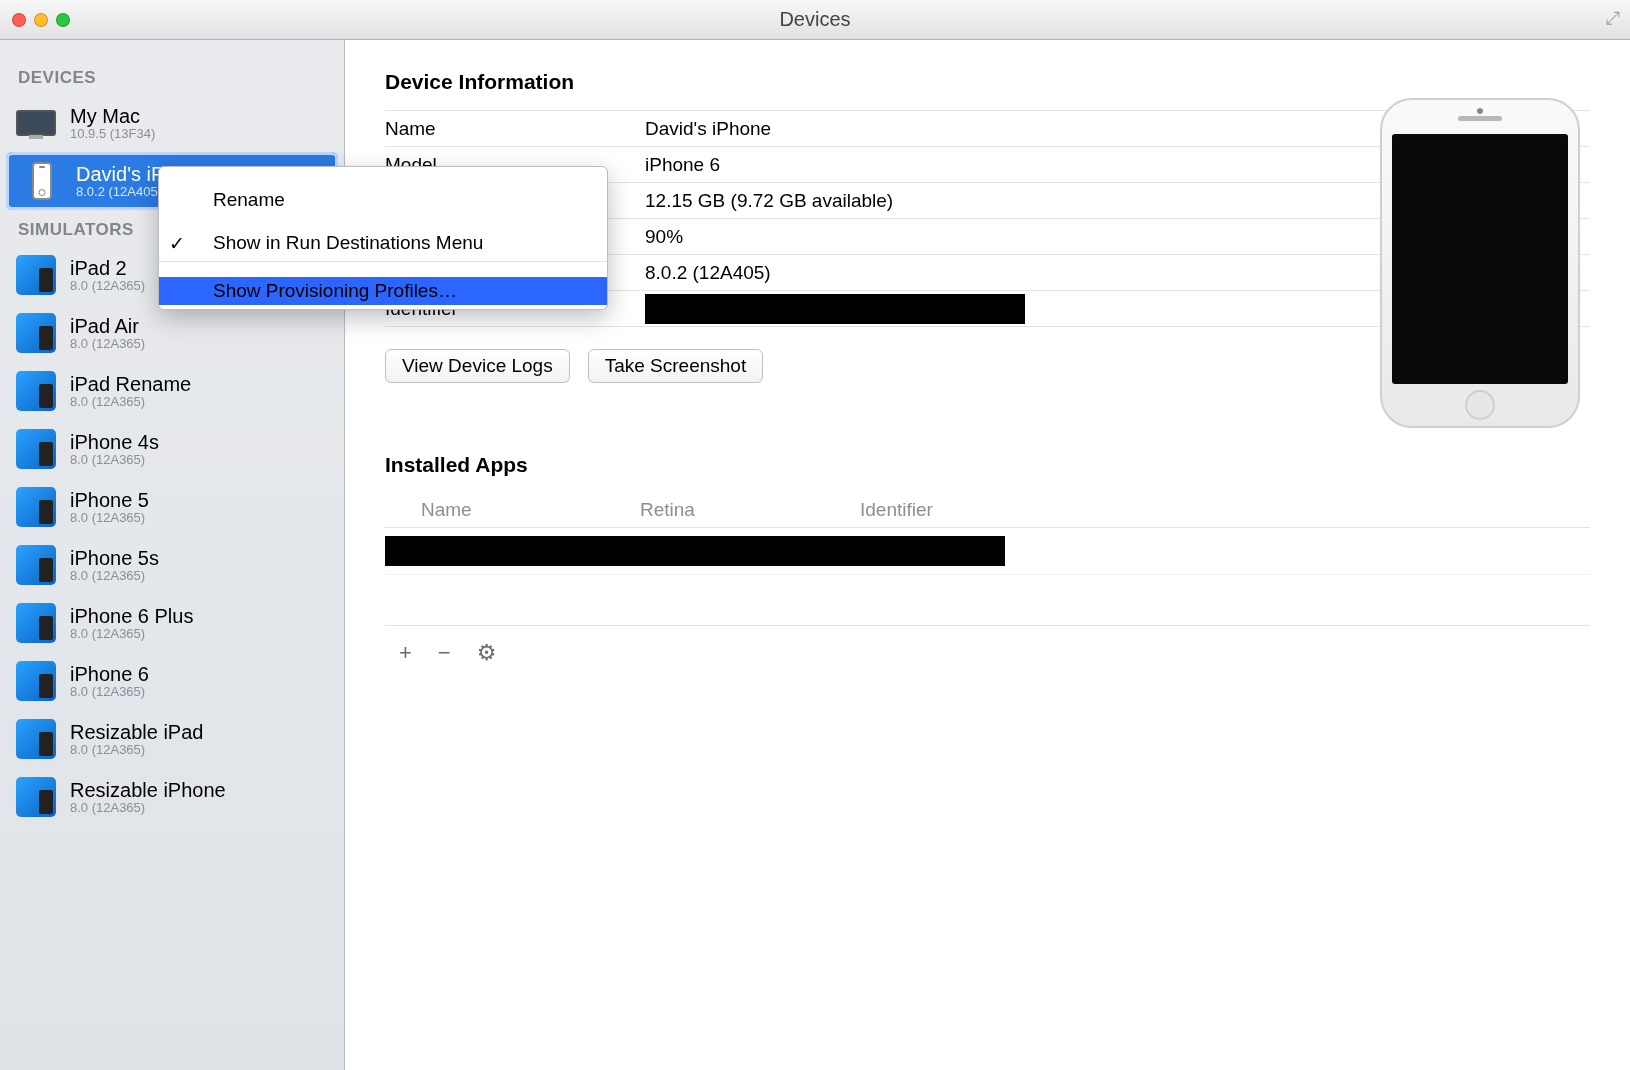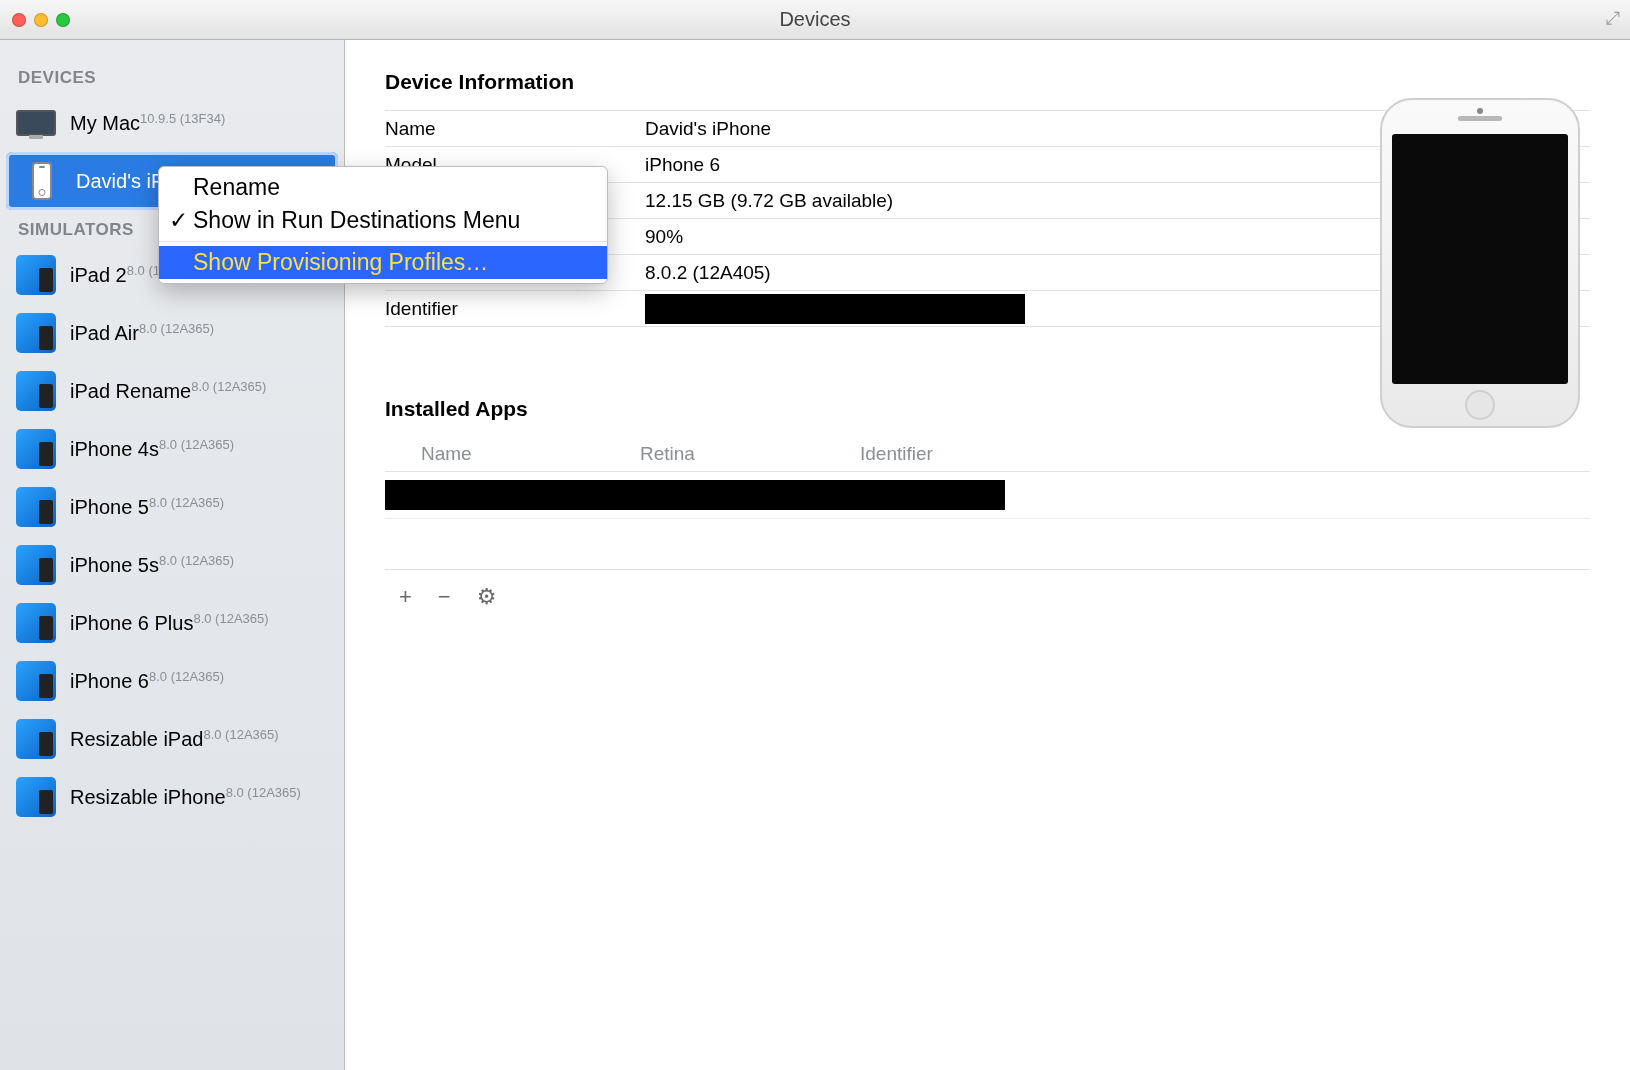--- a/index.html
+++ b/index.html
@@ -15,21 +15,21 @@
     .titlebar .title { position: absolute; left: 50%; transform: translateX(-50%); font-size: 20px; color: #444; }
     .titlebar .expand { position: absolute; right: 10px; top: 8px; color: #999; font-size: 18px; }
 
     
     .main { display: flex; height: calc(1070px - 40px); }
     .sidebar { width: 345px; background: linear-gradient(#e9ebee, #dfe3e8); border-right: 1px solid #bdbdbd; padding-top: 18px; position: relative; }
     .section-header { font-size: 17px; font-weight: 700; color: #82858b; letter-spacing: .5px; padding: 10px 18px 6px; }
 
     .row { display: flex; align-items: center; gap: 12px; padding: 4px 14px; height: 58px; }
     .row.selected { background: #2a7be4; border-radius: 6px; margin: 0 6px; box-shadow: 0 0 0 3px #bcd6ff inset; }
-    .row .labels { display: flex; flex-direction: row; line-height: 1.1; }
+    .row .labels { display: flex; flex-direction: column; line-height: 1.1; }
     .row .name { font-size: 20px; font-weight: 500; }
     .row .sub  { font-size: 13px; color: #8a8f96; }
     .row.selected .name { color: #fff; }
     .row.selected .sub  { color: #d7e6ff; }
 
     
     .ico { width: 44px; height: 44px; display: flex; align-items: center; justify-content: center; }
     .mac-icon { width: 40px; height: 26px; border: 2px solid #555; border-radius: 3px; background: #3a4a5a; position: relative; }
     .mac-icon::after { content: ""; position: absolute; bottom: -5px; left: 50%; transform: translateX(-50%); width: 14px; height: 4px; background: #aaa; border-radius: 1px; }
     .phone-icon-small { width: 20px; height: 38px; border: 2px solid #888; border-radius: 4px; background: #fff; position: relative; }
@@ -64,23 +64,23 @@
     .apps-header .c1 { width: 255px; padding-left: 36px; }
     .apps-header .c2 { width: 220px; }
     .apps-header .c3 { flex: 1; }
     .apps-row { padding: 8px 0; border-bottom: 1px solid #eee; }
     .apps-row .blackbar { background:#000; width: 620px; height: 30px; }
     .apps-footer { display: flex; align-items: center; gap: 26px; padding: 14px 0 0 14px; border-top: 1px solid #e3e3e3; margin-top: 50px; color:#6a6a6a; font-size:22px; }
     .apps-footer span { cursor: default; }
 
     
     .ctx-menu { position: absolute; top: 166px; left: 158px; width: 450px; background: #fff; border: 1px solid #bcbcbc; border-radius: 6px; box-shadow: 0 8px 24px rgba(0,0,0,.25); padding: 4px 0; z-index: 50; }
-    .ctx-item { font-size: 23px; padding: 3px 18px 3px 34px; position: relative; }
+    .ctx-item { font-size: 19px; padding: 3px 18px 3px 54px; position: relative; margin-top: 15px; }
     .ctx-item.checked::before { content: "✓"; position: absolute; left: 10px; }
-    .ctx-item.highlight { background: #2a66ff; color: #fde047; }
+    .ctx-item.highlight { background: #2a66ff; color: #000000; }
     .ctx-sep { height: 1px; background: #e1e1e1; margin: 4px 0; }
   </style>
 </head>
 <body>
 
 <div class="titlebar">
   <div class="traffic-lights">
     <div class="tl close"></div>
     <div class="tl min"></div>
     <div class="tl zoom"></div>
@@ -234,20 +234,24 @@
         <div class="val">8.0.2 (12A405)</div>
       </div>
       <div class="info-row">
         <div class="key">Identifier</div>
         <div class="val">
             <div class="redact"></div>
           </div>
       </div>
     </div>
 
+    <div class="btnrow">
+      <button class="mac-btn">View Device Logs</button>
+      <button class="mac-btn">Take Screenshot</button>
+    </div>
 
     <div class="device-preview">
       <div class="phone-body"></div>
       <div class="phone-cam"></div>
       <div class="phone-speaker"></div>
       <div class="phone-screen"></div>
       <div class="phone-home"></div>
     </div>
 
     <div class="apps-section">

